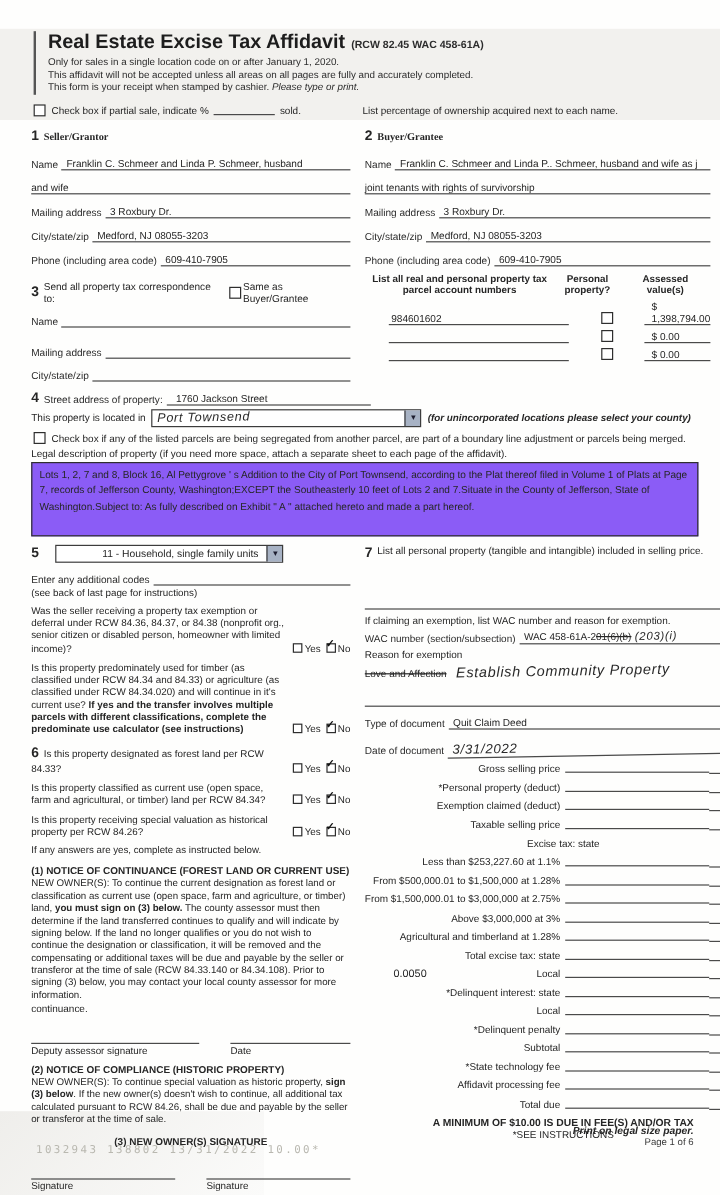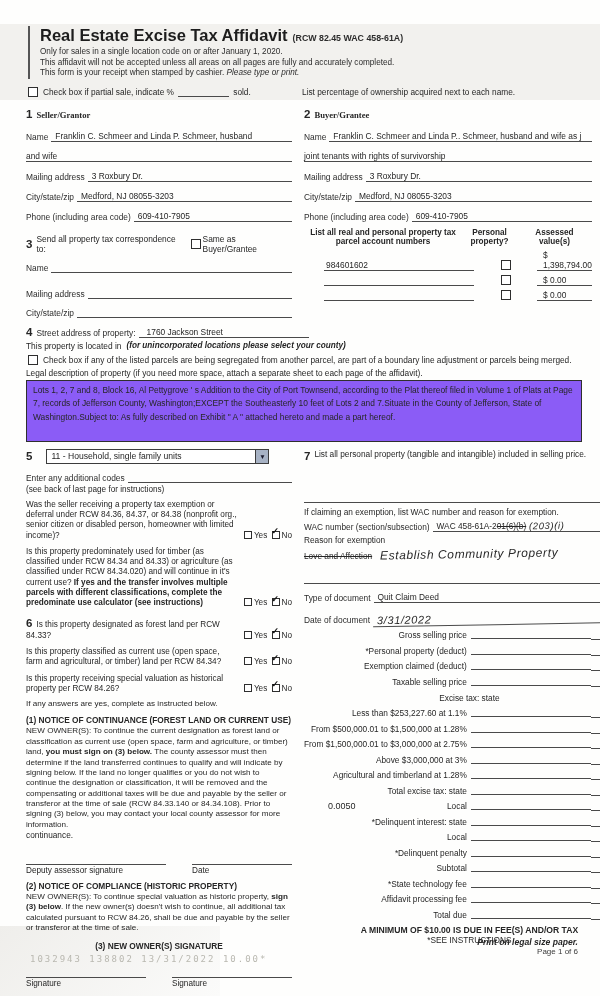--- a/index.html
+++ b/index.html
@@ -102,21 +102,21 @@
           <span class="titleref">(RCW 82.45 WAC 458-61A)</span>
         </div>
         <div class="subtitle">
           <div>Only for sales in a single location code on or after January 1, 2020.</div>
           <div>This affidavit will not be accepted unless all areas on all pages are fully and accurately completed.</div>
           <div><span>This form is your receipt when stamped by cashier. </span><span class="italic">Please type or print.</span></div>
         </div>
       </div>
     </div>
 
-    <div style="display:flex; margin-top:8px; font-size:8.3px; align-items:flex-end;">
+    <div style="display:flex; margin-top:8px; font-size:8.3px; align-items:center;">
       <span class="cb big"></span>
       <span style="margin-left:3px;">Check box if partial sale, indicate %</span>
       <span class="uline" style="max-width:52px; margin:0 4px;"></span>
       <span>sold.</span>
       <span style="flex:1"></span>
       <span style="width:280px;">List percentage of ownership acquired next to each name.</span>
     </div>
 
     <div class="cols" style="margin-top:7px;">
       <div class="colL">
@@ -216,35 +216,39 @@
     </div>
 
     <div style="margin-top:8px;">
       <div style="display:flex; align-items:flex-end; font-size:8.4px;">
         <span class="secnum">4</span>
         <span class="flabel">Street address of property:</span>
         <span style="border-bottom:1px solid #4a4a4a; padding:0 8px; min-width:170px;">1760 Jackson Street</span>
       </div>
       <div style="display:flex; align-items:center; font-size:8.4px; margin-top:3px; gap:5px;">
         <span>This property is located in</span>
+        <span class="dd" style="width:225px;">
+          <span class="ddval hand">Port Townsend</span>
+          <span class="ddbtn">▼</span>
+        </span>
         <span class="b italic" style="font-size:8.2px;">(for unincorporated locations please select your county)</span>
       </div>
       <div style="display:flex; font-size:8.3px; margin-top:4px; align-items:flex-start;">
         <span class="cb big" style="margin-top:0;"></span>
         <span style="margin-left:3px;">Check box if any of the listed parcels are being segregated from another parcel, are part of a boundary line adjustment or parcels being merged.</span>
       </div>
       <div style="font-size:8.3px; margin-top:3px;">Legal description of property (if you need more space, attach a separate sheet to each page of the affidavit).</div>
       <div class="legalbox">Lots 1, 2, 7 and 8, Block 16, Al Pettygrove ' s Addition to the City of Port Townsend, according to the Plat thereof filed in Volume 1 of Plats at Page 7, records of Jefferson County, Washington;EXCEPT the Southeasterly 10 feet of Lots 2 and 7.Situate in the County of Jefferson, State of Washington.Subject to: As fully described on Exhibit " A " attached hereto and made a part hereof.</div>
     </div>
 
     <div class="cols" style="margin-top:7px;">
       <div class="colL">
         <div style="display:flex; align-items:center; gap:10px;">
           <span class="secnum">5</span>
-          <span class="dd" style="width:223px;">
+          <span class="dd" style="width:190px;justify-content:flex-end;">
             <span class="ddval" style="font-size:8.6px;">11 - Household, single family units</span>
             <span class="ddbtn">▼</span>
           </span>
         </div>
         <div class="fline" style="margin-top:9px;">
             <span class="flabel">Enter any additional codes</span>
             <span class="fval"></span>
           </div>
         <div style="font-size:8.2px; margin-top:2px;">(see back of last page for instructions)</div>
 

